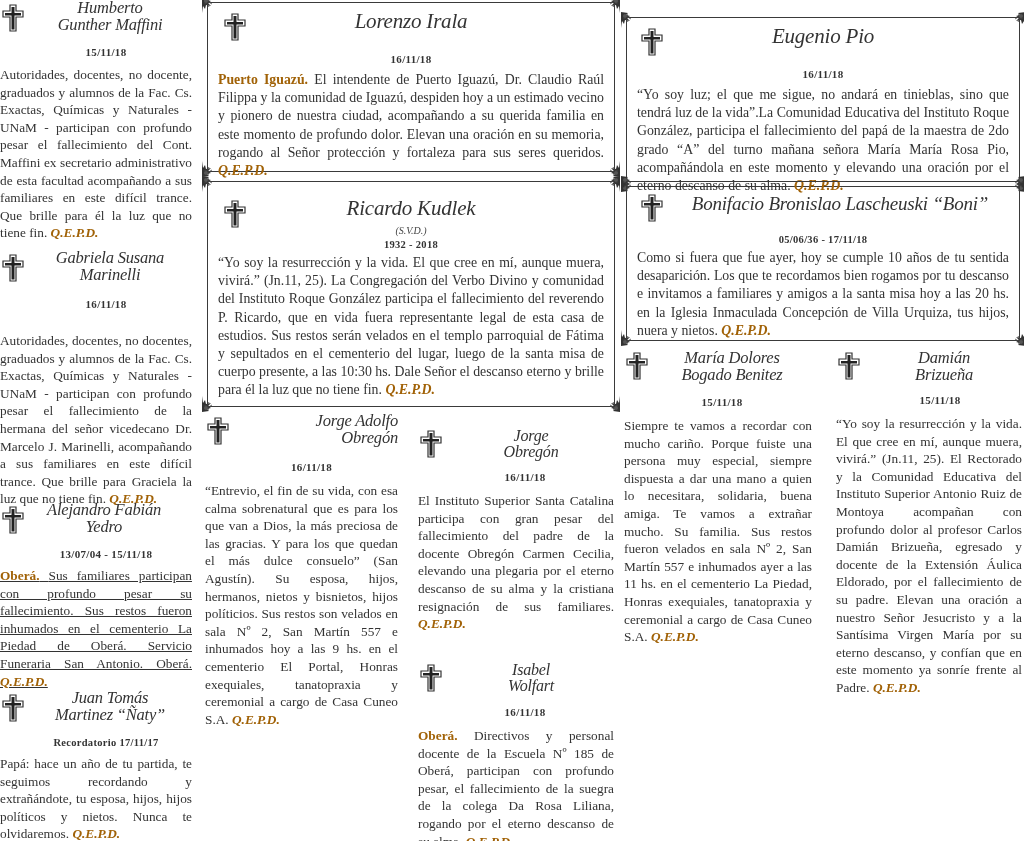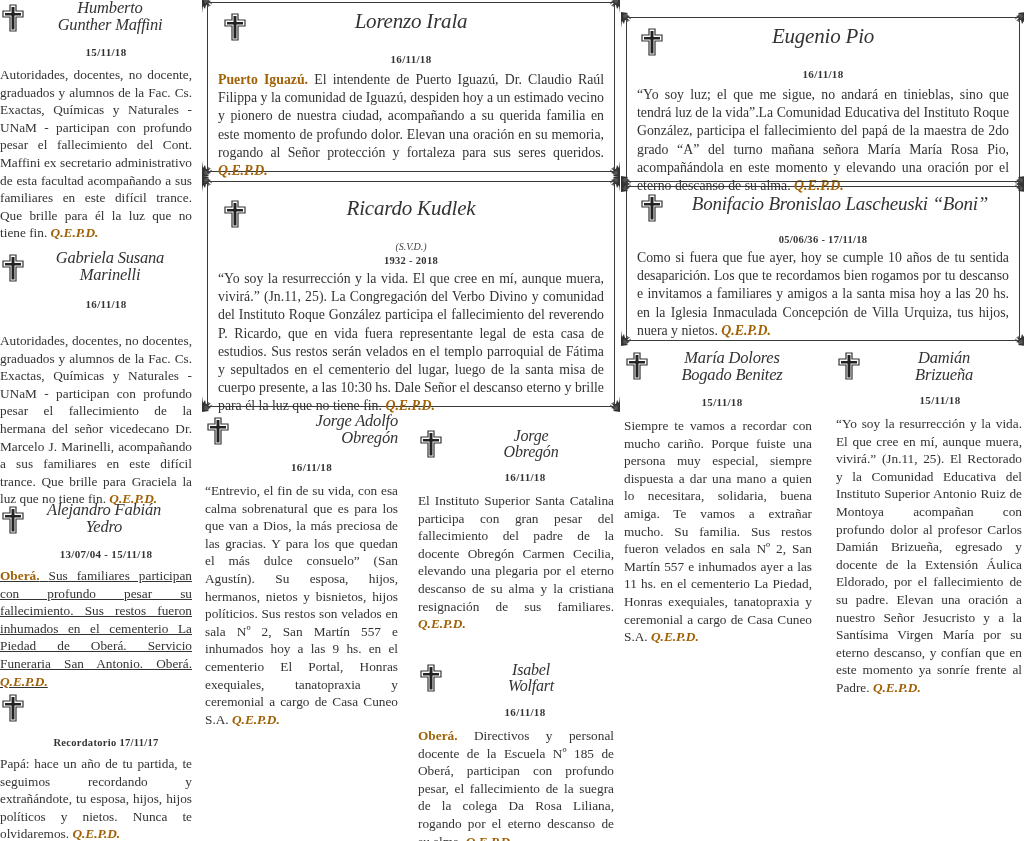--- a/index.html
+++ b/index.html
@@ -2,21 +2,21 @@
 <html><head>
 <meta charset="utf-8">
 <style>
   html,body{margin:0;padding:0;background:#fff;}
   body{width:1024px;height:841px;position:relative;overflow:hidden;color:#2a2a2a;
        font-family:"Liberation Serif","DejaVu Serif",serif;}
   .notice{position:absolute;box-sizing:border-box;}
   .head{position:relative;}
   .cross{position:absolute;width:22px;height:28px;}
   .name{font-style:italic;text-align:center;color:#333;line-height:1.02;letter-spacing:-0.2px;}
-  .sub{font-style:italic;text-align:center;font-size:10px;color:#444;margin-top:17px;}
+  .sub{font-style:italic;text-align:center;font-size:10px;color:#444;margin-top:1px;}
   .date{text-align:center;font-size:11px;font-weight:bold;color:#333;letter-spacing:0.3px;}
   .body{text-align:justify;font-size:13.3px;line-height:17.6px;color:#333;hyphens:manual;}
   .lead{font-weight:bold;color:#a16207;}
   .qepd{font-weight:bold;font-style:italic;color:#a16207;}
   
   .framed{border:1.6px solid #3a3a3a;border-radius:2px;}
   .framed .orn{position:absolute;width:16px;height:16px;}
   .framed .orn.tl{left:-6px;top:-6px;}
   .framed .orn.tr{right:-6px;top:-6px;transform:scaleX(-1);}
   .framed .orn.bl{left:-6px;bottom:-6px;transform:scaleY(-1);}
@@ -88,20 +88,24 @@
   <div class="body" style="margin-top:7px;text-decoration:underline;">
     <span class="lead">Oberá.</span> <span>Sus familiares participan con profundo pesar su fallecimiento. Sus restos fueron inhumados en el cementerio La Piedad de Oberá. Servicio Funeraria San Antonio. Oberá.</span> <span class="qepd">Q.E.P.D.</span>
   </div>
 </div>
 
 <div class="notice" style="left:0;top:690px;width:192px;">
   <div class="head" style="height:40px;">
     <svg class="cross" style="left:2px;top:4px;">
         <use href="#cross"></use>
       </svg>
+    <div class="name smallname" style="padding-left:28px;">
+      <div>Juan Tomás</div>
+        <div>Martinez “Ñaty”</div>
+    </div>
   </div>
   <div class="date" style="margin-top:7px;padding-left:20px;font-size:10.5px;">Recordatorio 17/11/17</div>
   <div class="body" style="margin-top:7px;">
     <span>Papá: hace un año de tu partida, te seguimos recordando y extrañándote, tu esposa, hijos, hijos políticos y nietos. Nunca te olvidaremos.</span> <span class="qepd">Q.E.P.D.</span>
   </div>
 </div>
 
 <div class="notice framed" style="left:207px;top:2px;width:408px;height:170px;padding:8px 10px 0 10px;">
   <svg class="orn tl">
       <use href="#orn"></use>

